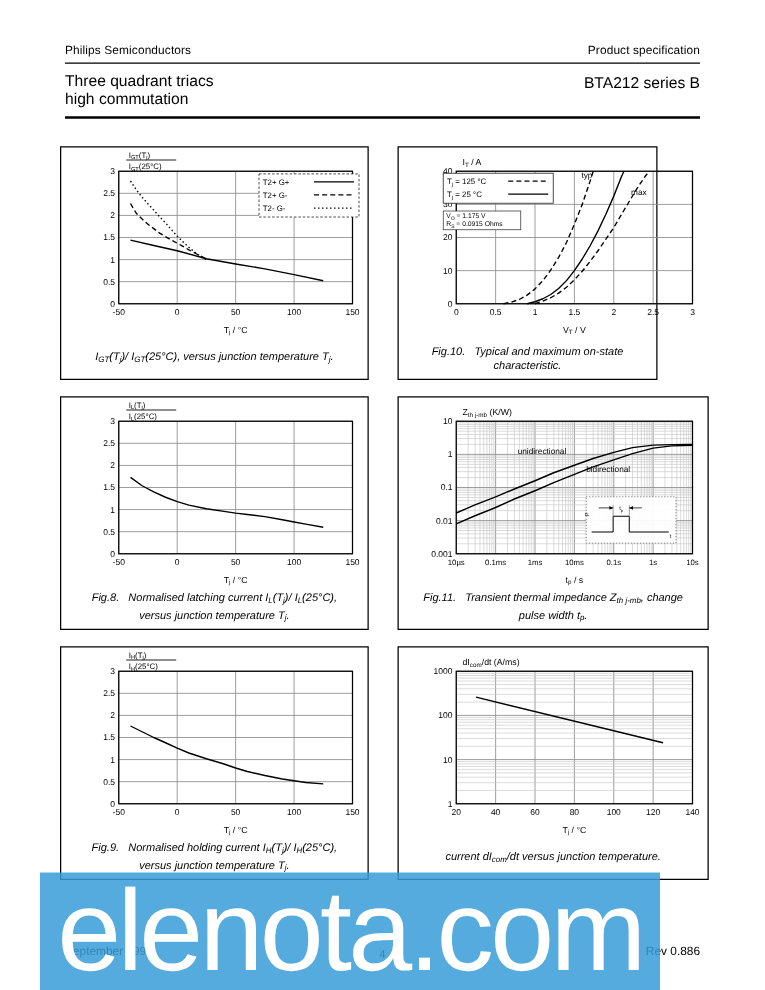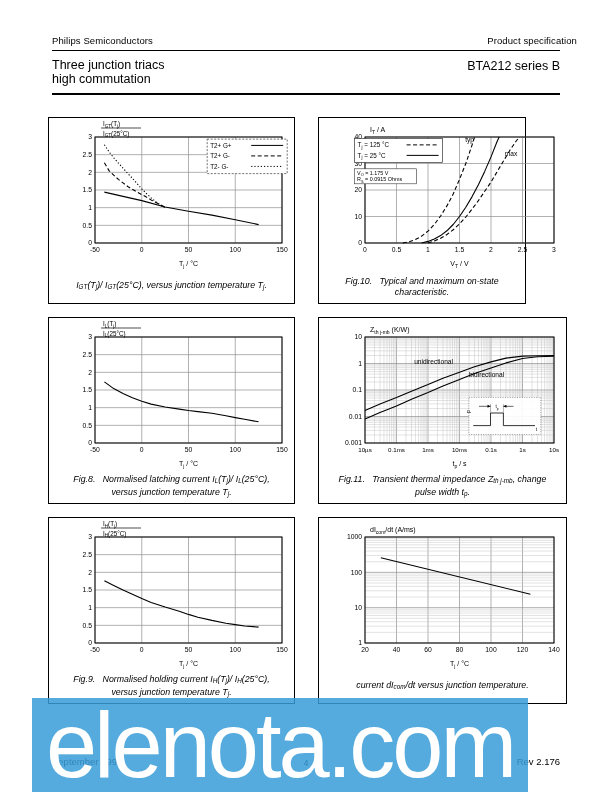--- a/index.html
+++ b/index.html
@@ -26,24 +26,24 @@
   .banner{position:absolute;left:0;top:698px;width:496px;height:94px;
           display:flex;align-items:center;justify-content:center;margin-left:32px;}
   .banner-text{font-size:92px;line-height:1;letter-spacing:-3px;font-weight:400;}
 </style>
 </head>
 <body>
 
 <div class="page">
 
   <div class="abs hdr-small" style="left:52px;top:35px;">Philips Semiconductors</div>
-  <div class="abs hdr-small" style="right:35px;top:35px;">Product specification</div>
+  <div class="abs hdr-small" style="right:52px;top:35px;">Product specification</div>
   <div class="rule" style="left:52px;top:50px;width:508px;height:1px;"></div>
   <div class="abs title" style="left:52px;top:58px;">
-    <div>Three junction triacs</div>
+    <div>Three quadrant triacs</div>
     <div>high commutation</div>
   </div>
   <div class="abs title" style="right:52px;top:59px;">BTA212 series B</div>
   <div class="rule" style="left:52px;top:93px;width:508px;height:2px;"></div>
 
   <div class="figure fig-r1c1">
     <svg class="chart" width="245" height="152">
         <line x1="46" y1="19" x2="46" y2="125" stroke="#8f8f8f" stroke-width="0.7"></line>
         <line x1="92.75" y1="19" x2="92.75" y2="125" stroke="#8f8f8f" stroke-width="0.7"></line>
         <line x1="139.5" y1="19" x2="139.5" y2="125" stroke="#8f8f8f" stroke-width="0.7"></line>
@@ -394,19 +394,19 @@
         <text x="140.5" y="148" text-anchor="middle" font-size="7"><tspan font-size="7">T</tspan><tspan dy="1.6" font-size="5.04">j</tspan><tspan dy="-1.6" font-size="7"> / °C</tspan></text>
         <text x="51" y="14" font-size="7"><tspan font-size="7">dI</tspan><tspan dy="1.6" font-size="5.04">com</tspan><tspan dy="-1.6" font-size="7">/dt (A/ms)</tspan></text>
       </svg>
     <div class="caption">
         <div class="caption-line"><span>current dI</span><span class="sub">com</span><span>/dt versus junction temperature.</span></div>
       </div>
   </div>
 
   <div class="footer-text" style="left:52px;top:756px;">September 1997</div>
   <div class="footer-text" style="left:0;top:758px;width:612px;text-align:center;font-size:9px;">4</div>
-  <div class="footer-text" style="right:52px;top:756px;">Rev 2.176</div>
+  <div class="footer-text" style="right:52px;top:756px;">Rev 0.886</div>
 
   <div class="banner" id="banner" style="background: rgba(55, 156, 216, 0.85);">
     <div class="banner-text" id="banner-text" style="color: rgb(255, 255, 255);">elenota.com</div>
   </div>
 
 </div>
 
 </body></html>

